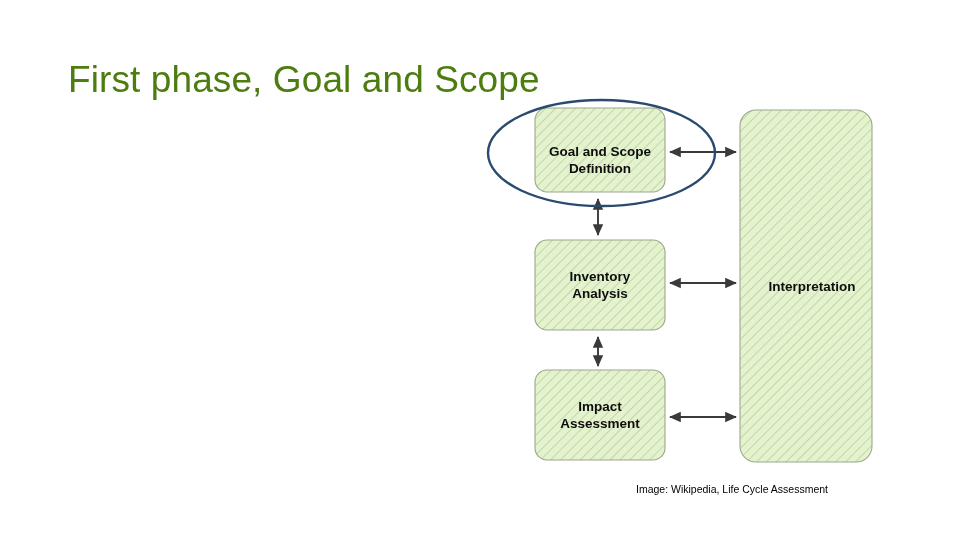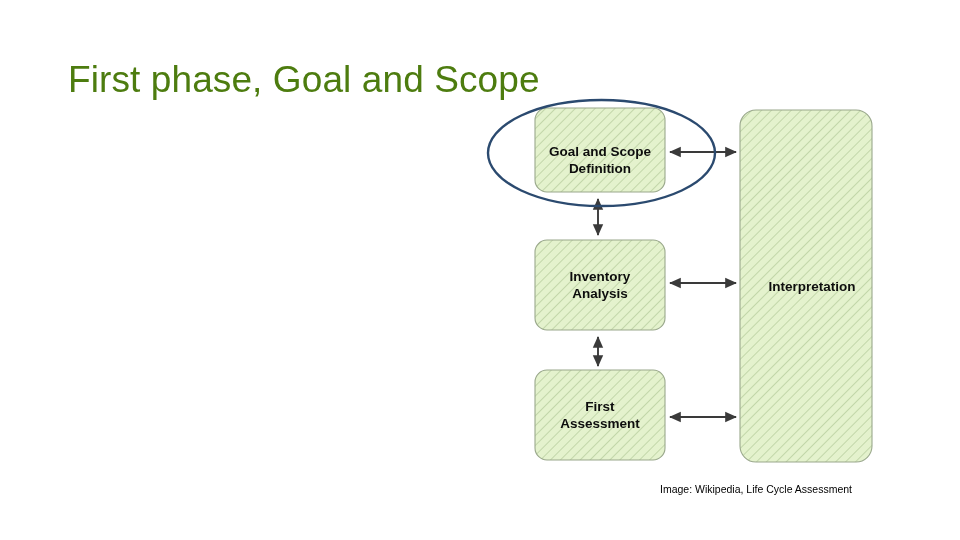--- a/index.html
+++ b/index.html
@@ -57,21 +57,21 @@
     font-weight: bold;
     line-height: 17px;
     color: #0d0d0d;
     pointer-events: none;
     white-space: pre-line;
   }
 
   
   #caption {
     position: absolute;
-    left: 660px;
+    left: 636px;
     top: 482px;
     font-size: 10.5px;
     font-weight: 400;
     line-height: 14px;
     color: #000000;
     white-space: nowrap;
   }
 </style>
 </head>
 <body>
@@ -109,19 +109,19 @@
       <line x1="598" y1="337" x2="598" y2="366"></line>
     </g>
 
     <ellipse cx="601.5" cy="153" rx="113.5" ry="53" fill="none" stroke="#2b4a6f" stroke-width="2.4"></ellipse>
   </svg>
 
   <div class="node-label" style="left:535px; top:108px; width:130px; height:104px;">Goal and Scope
 Definition</div>
   <div class="node-label" style="left:535px; top:240px; width:130px; height:90px;">Inventory
 Analysis</div>
-  <div class="node-label" style="left:535px; top:370px; width:130px; height:90px;">First
+  <div class="node-label" style="left:535px; top:370px; width:130px; height:90px;">Impact
 Assessment</div>
   <div class="node-label" style="left:740px; top:110px; width:144px; height:352px;">Interpretation</div>
 
 </div>
 
 <div id="caption">Image: Wikipedia, Life Cycle Assessment</div>
 
 </body></html>

